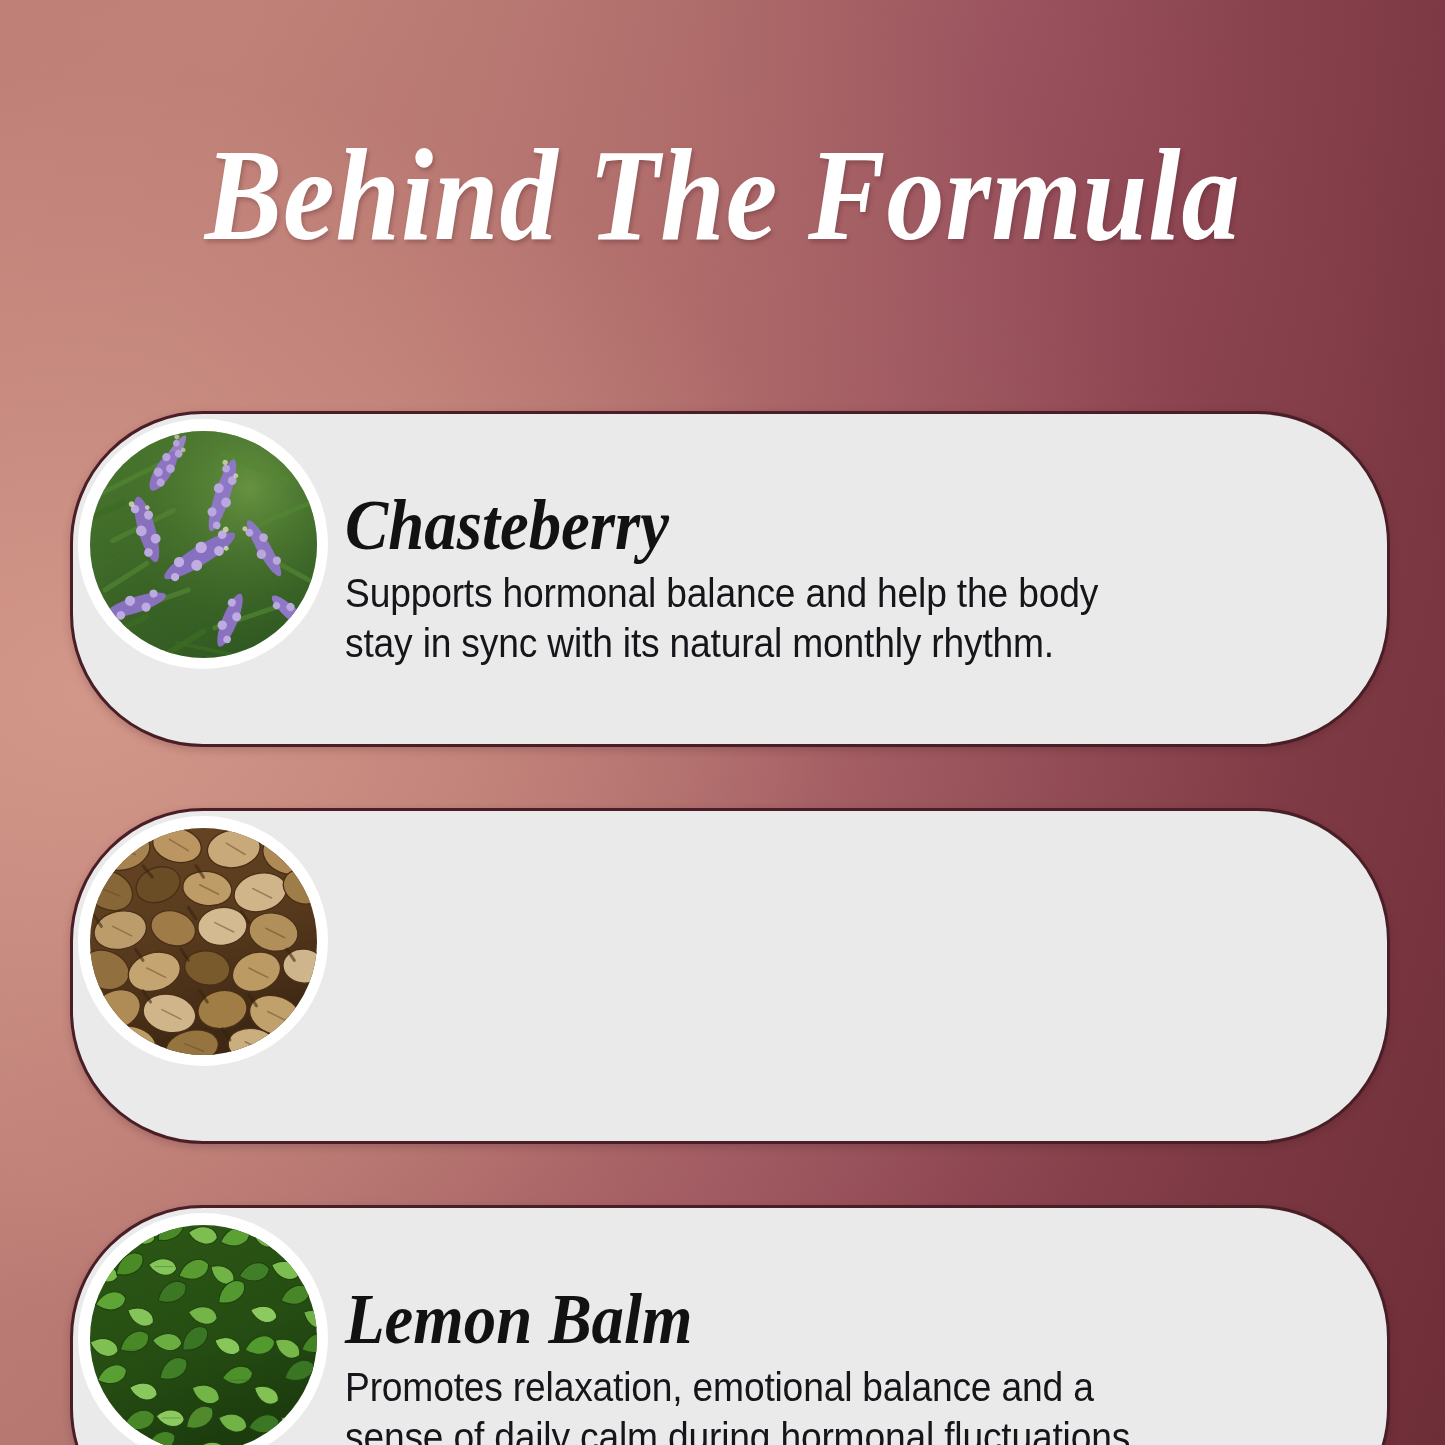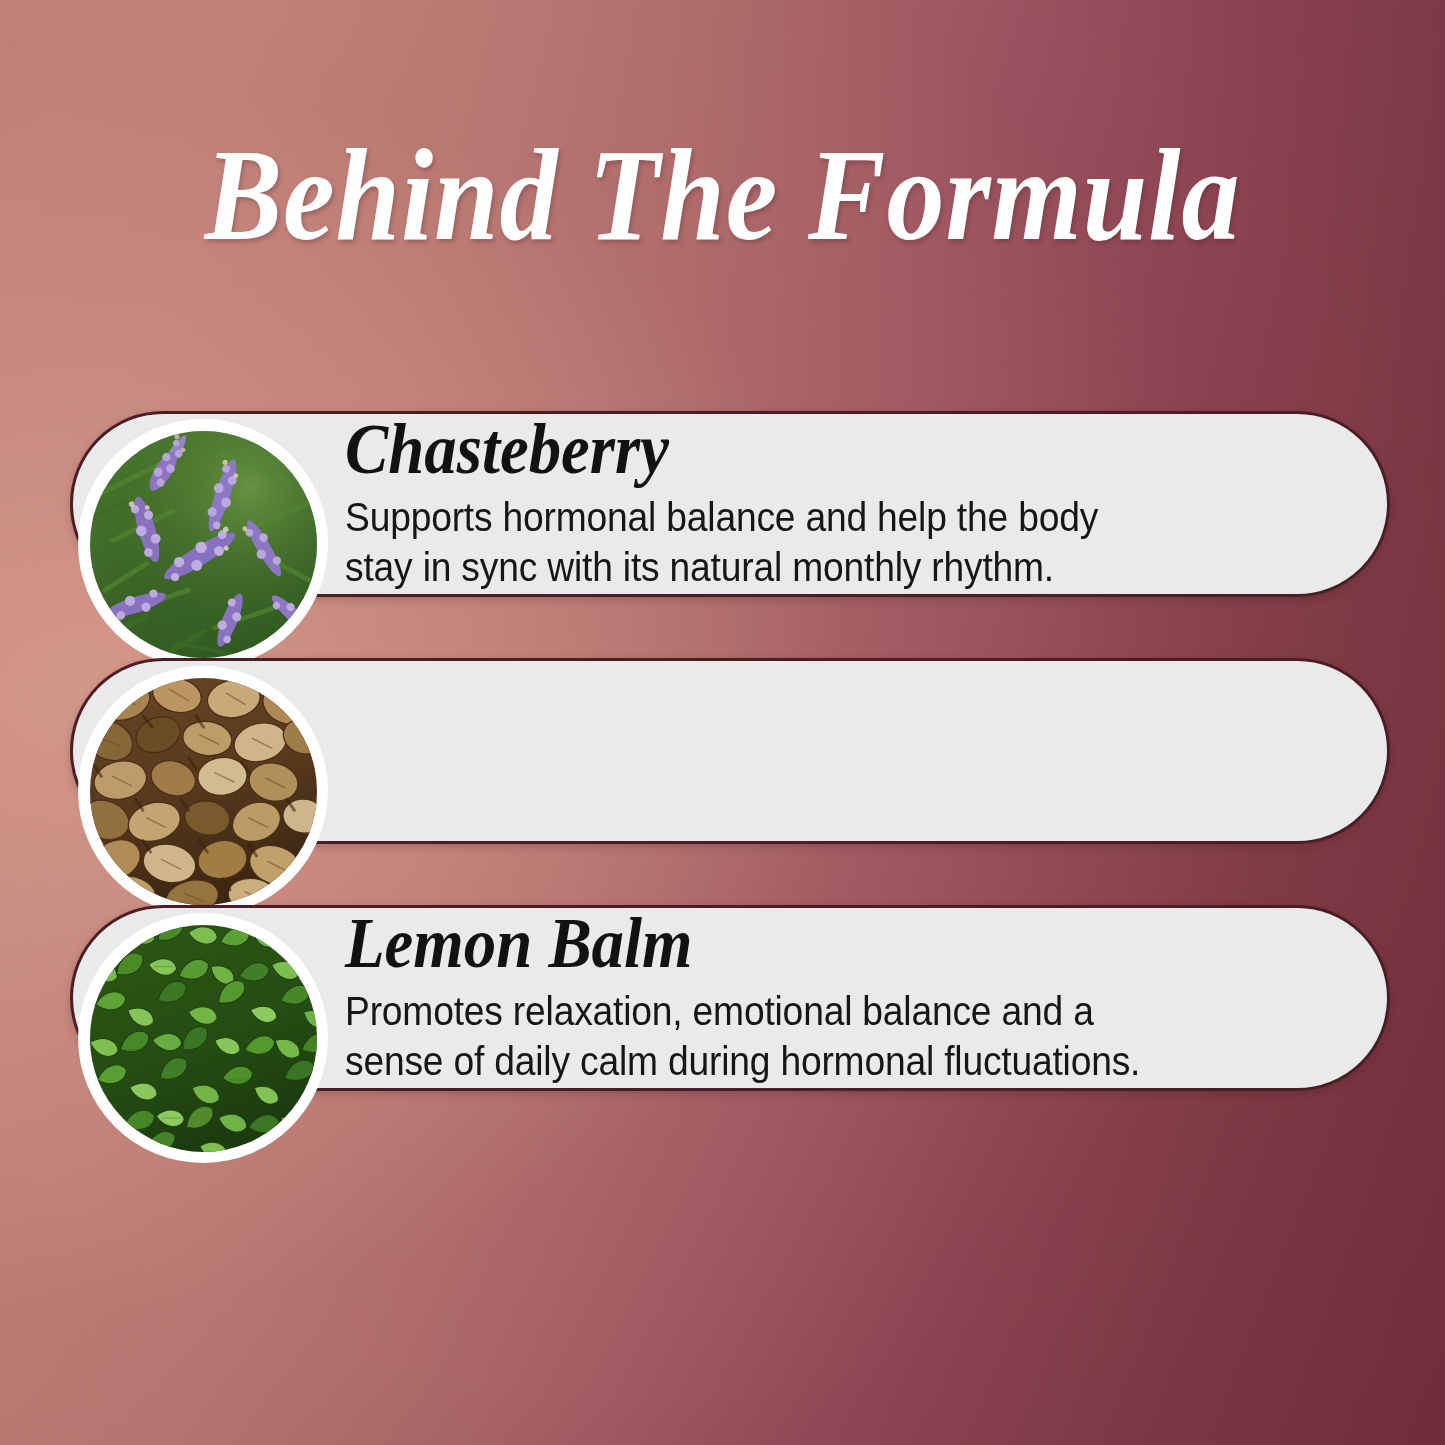--- a/index.html
+++ b/index.html
@@ -69,27 +69,27 @@
   
   #cards {
     position: absolute;
     left: 70px;
     top: 411px;
     width: 1320px;
   }
 
   .card {
     position: relative;
-    height: 186px;
+    height: 336px;
     margin-bottom: 61px;
     background: #eaeaea;
     border: 3px solid #4a1e27;
     border-radius: 133px;
     display: flex;
-    align-items: flex-start;
+    align-items: center;
     box-shadow: 0 3px 9px rgba(55,18,26,0.22);
   }
   .card:last-child { margin-bottom: 9px; }
 
   
   .thumb-ring {
     position: absolute;
     left: 5px;
     top: 5px;
     width: 250px;

